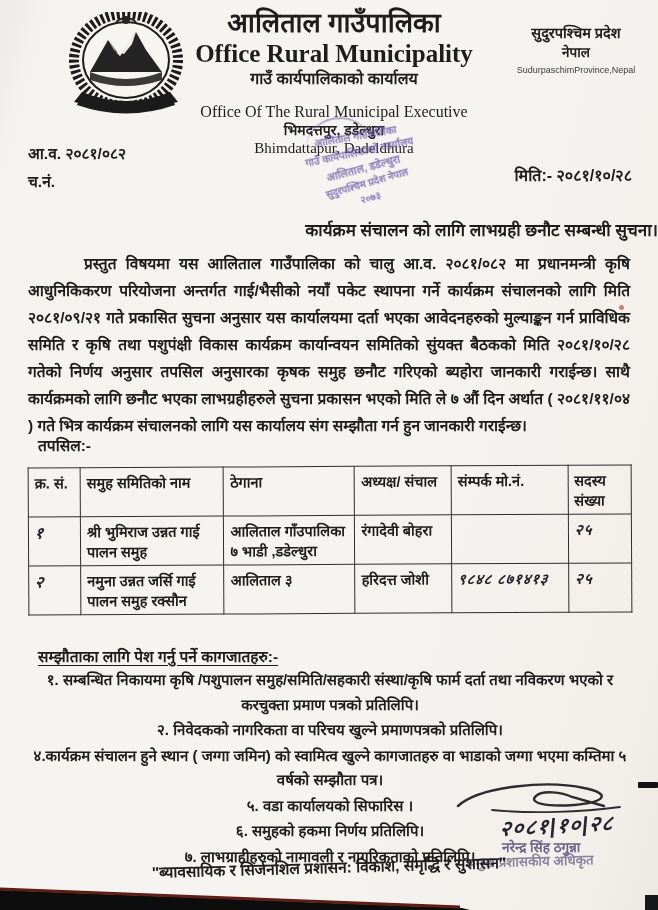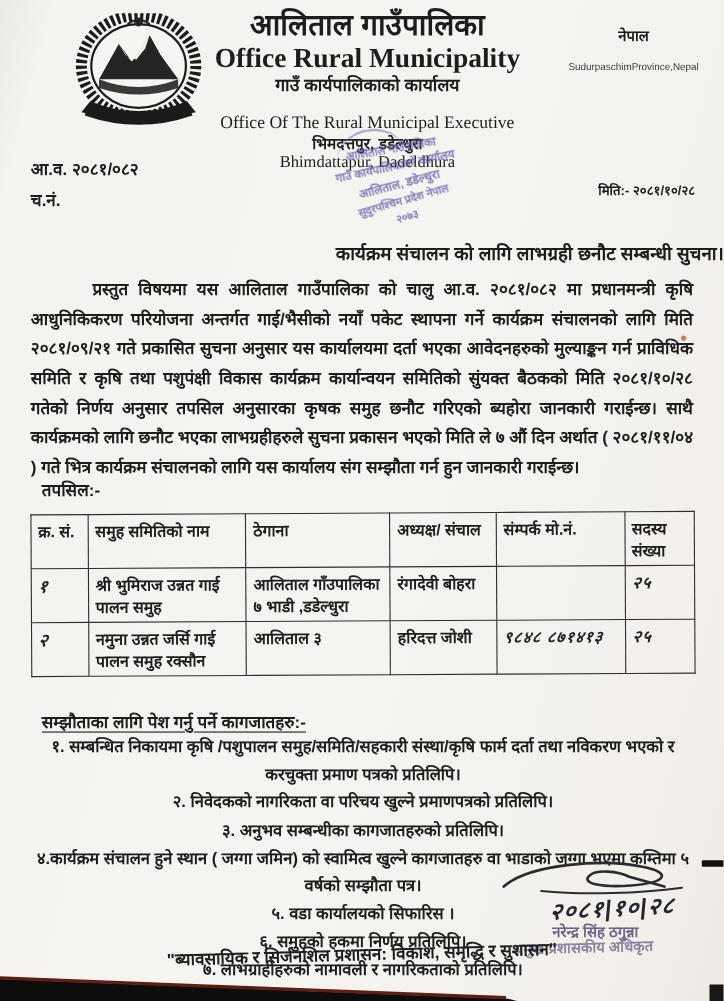--- a/index.html
+++ b/index.html
@@ -24,26 +24,26 @@
   .head-center{left:138px;top:8px;width:392px;text-align:center;line-height:1.12;}
   .h-np-title{font-size:27px;font-weight:700;}
   .h-en-title{font-family:"Liberation Serif",serif;font-size:25px;font-weight:700;margin-top:2px;}
   .h-office-np{font-size:16px;font-weight:600;margin-top:2px;}
   .h-office-en{font-family:"Liberation Serif",serif;font-size:16px;margin-top:15px;}
   .h-addr-np{font-size:14px;font-weight:600;margin-top:2px;}
   .h-addr-en{font-family:"Liberation Serif",serif;font-size:15px;margin-top:1px;}
   .head-right{left:498px;top:24px;width:156px;text-align:center;line-height:1.35;}
   .p-np{font-size:14.5px;font-weight:600;}
   .c-np{font-size:13.5px;font-weight:600;}
-  .p-en{font-size:9px;color:#3a3a3a;margin-top:13px;}
+  .p-en{font-size:9px;color:#3a3a3a;margin-top:2px;}
 
   
   .fy{left:28px;top:142px;font-size:15.5px;font-weight:700;}
   .refno{left:28px;top:170px;font-size:15.5px;font-weight:700;}
-  .miti{right:26px;top:164px;font-size:12px;font-weight:700;}
+  .miti{right:26px;top:164px;font-size:16px;font-weight:700;}
 
   
   .stamp{
     left:278px;top:128px;width:170px;
     transform:rotate(-14deg);
     color:rgba(104,90,168,.78);
     text-align:center;font-weight:600;
     line-height:1.5;
     filter:blur(.2px);
   }
@@ -142,20 +142,21 @@
   <div class="abs head-center">
     <div class="h-np-title np">आलिताल गाउँपालिका</div>
     <div class="h-en-title">Office Rural Municipality</div>
     <div class="h-office-np np">गाउँ कार्यपालिकाको कार्यालय</div>
     <div class="h-office-en">Office Of The Rural Municipal Executive</div>
     <div class="h-addr-np np">भिमदत्तपुर, डडेल्धुरा</div>
     <div class="h-addr-en">Bhimdattapur, Dadeldhura</div>
   </div>
 
   <div class="abs head-right">
+    <div class="p-np np">सुदुरपश्चिम प्रदेश</div>
     <div class="c-np np">नेपाल</div>
     <div class="p-en">SudurpaschimProvince,Nepal</div>
   </div>
 
   <div class="abs fy np">आ.व. २०८१/०८२</div>
   <div class="abs refno np">च.नं.</div>
   <div class="abs miti np">मिति:- २०८१/१०/२८</div>
 
   <div class="abs stamp np">
     <div class="stamp-arc"></div>
@@ -206,21 +207,20 @@
       <td><span class="hand hand-phone">९८४८ ८७१४१३</span></td>
       <td><span class="hand hand-mem">२५</span></td>
     </tr>
   </tbody>
     </table>
 
   <div class="abs doc-head np">सम्झौताका लागि पेश गर्नु पर्ने कागजातहरु:-</div>
   <div class="abs doc-list np">
     <div>१. सम्बन्धित निकायमा कृषि /पशुपालन समुह/समिति/सहकारी संस्था/कृषि फार्म दर्ता तथा नविकरण भएको र करचुक्ता प्रमाण पत्रको प्रतिलिपि।</div>
     <div>२. निवेदकको नागरिकता वा परिचय खुल्ने प्रमाणपत्रको प्रतिलिपि।</div>
-    <div>३. अनुभव सम्बन्धीका कागजातहरुको प्रतिलिपि।</div>
     <div>४.कार्यक्रम संचालन हुने स्थान ( जग्गा जमिन) को स्वामित्व खुल्ने कागजातहरु वा भाडाको जग्गा भएमा कम्तिमा ५ वर्षको सम्झौता पत्र।</div>
     <div>५. वडा कार्यालयको सिफारिस ।</div>
     <div>६. समुहको हकमा निर्णय प्रतिलिपि।</div>
     <div>७. लाभग्राहीहरुको नामावली  र नागरिकताको प्रतिलिपि।</div>
   </div>
 
   <svg class="abs sig-squiggle" viewBox="0 0 190 36">
     <path d="M6,26 C28,6 96,0 132,8 C158,13 156,22 122,25 C94,27 76,23 84,16 C90,10 110,12 120,17 L152,26" fill="none" stroke="#2b2b30" stroke-width="2.4" stroke-linecap="round"></path>
     <path d="M40,30 C80,34 130,32 168,27" fill="none" stroke="#2b2b30" stroke-width="1.8" stroke-linecap="round"></path>
   </svg>

